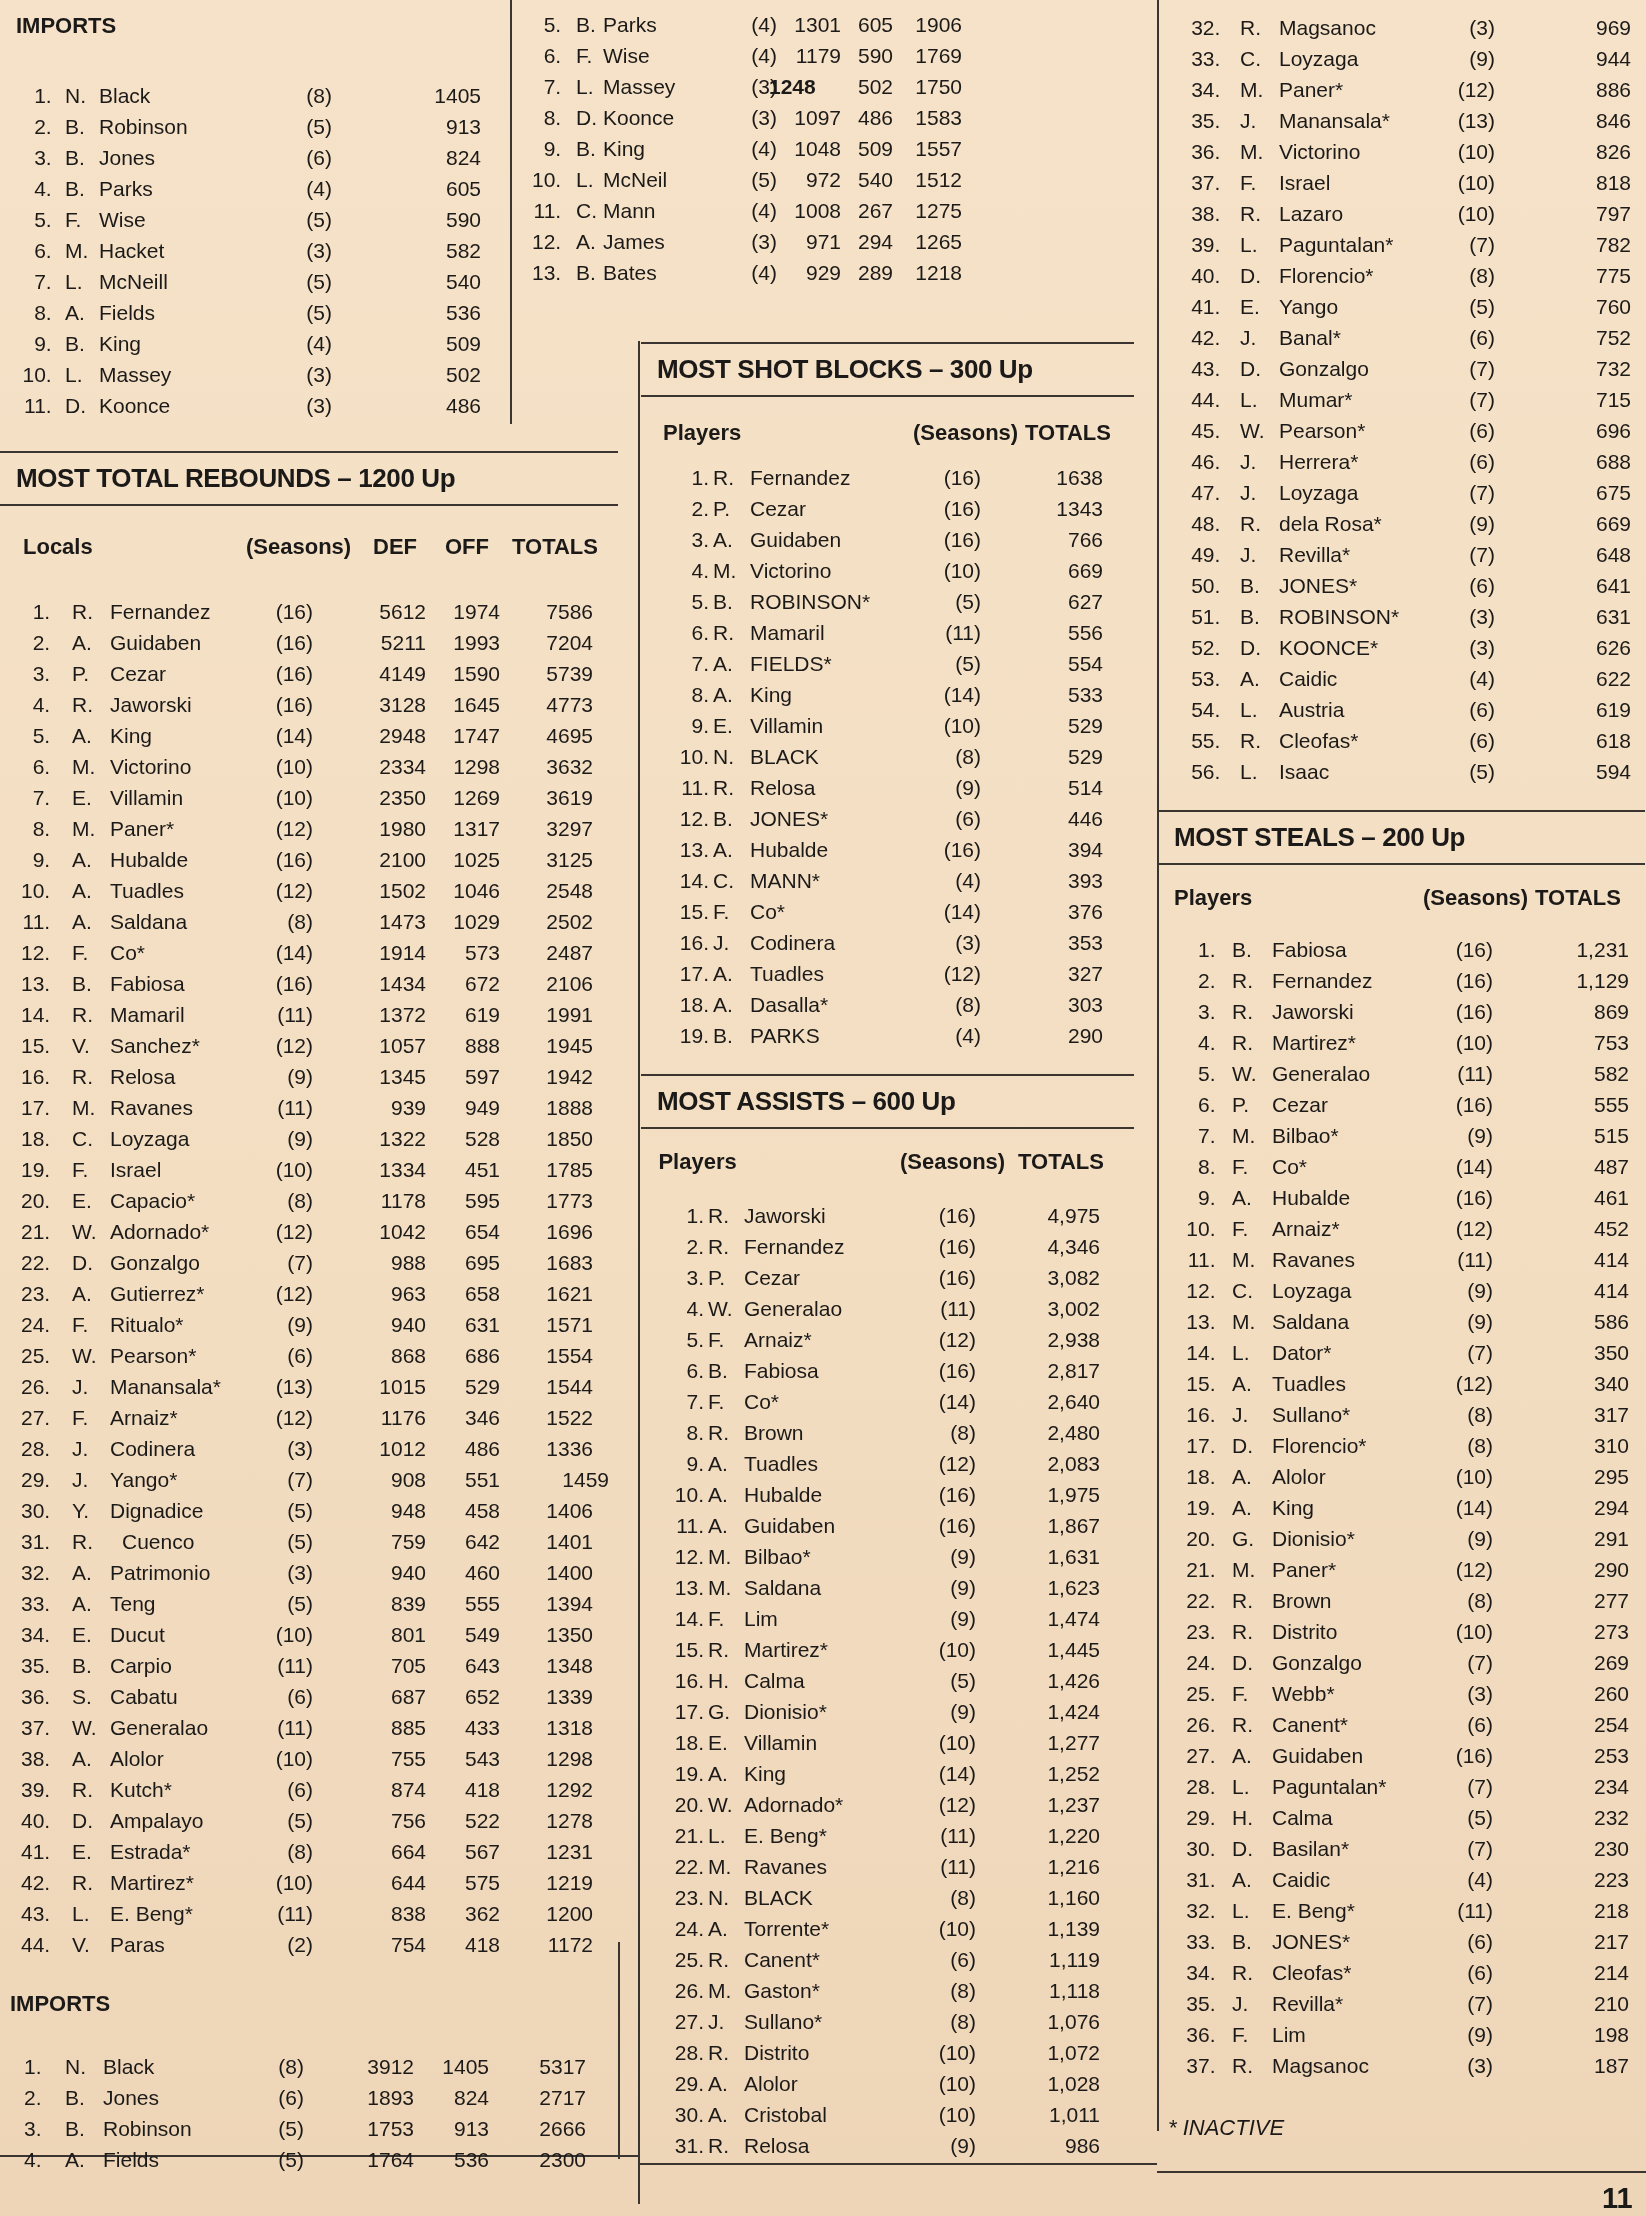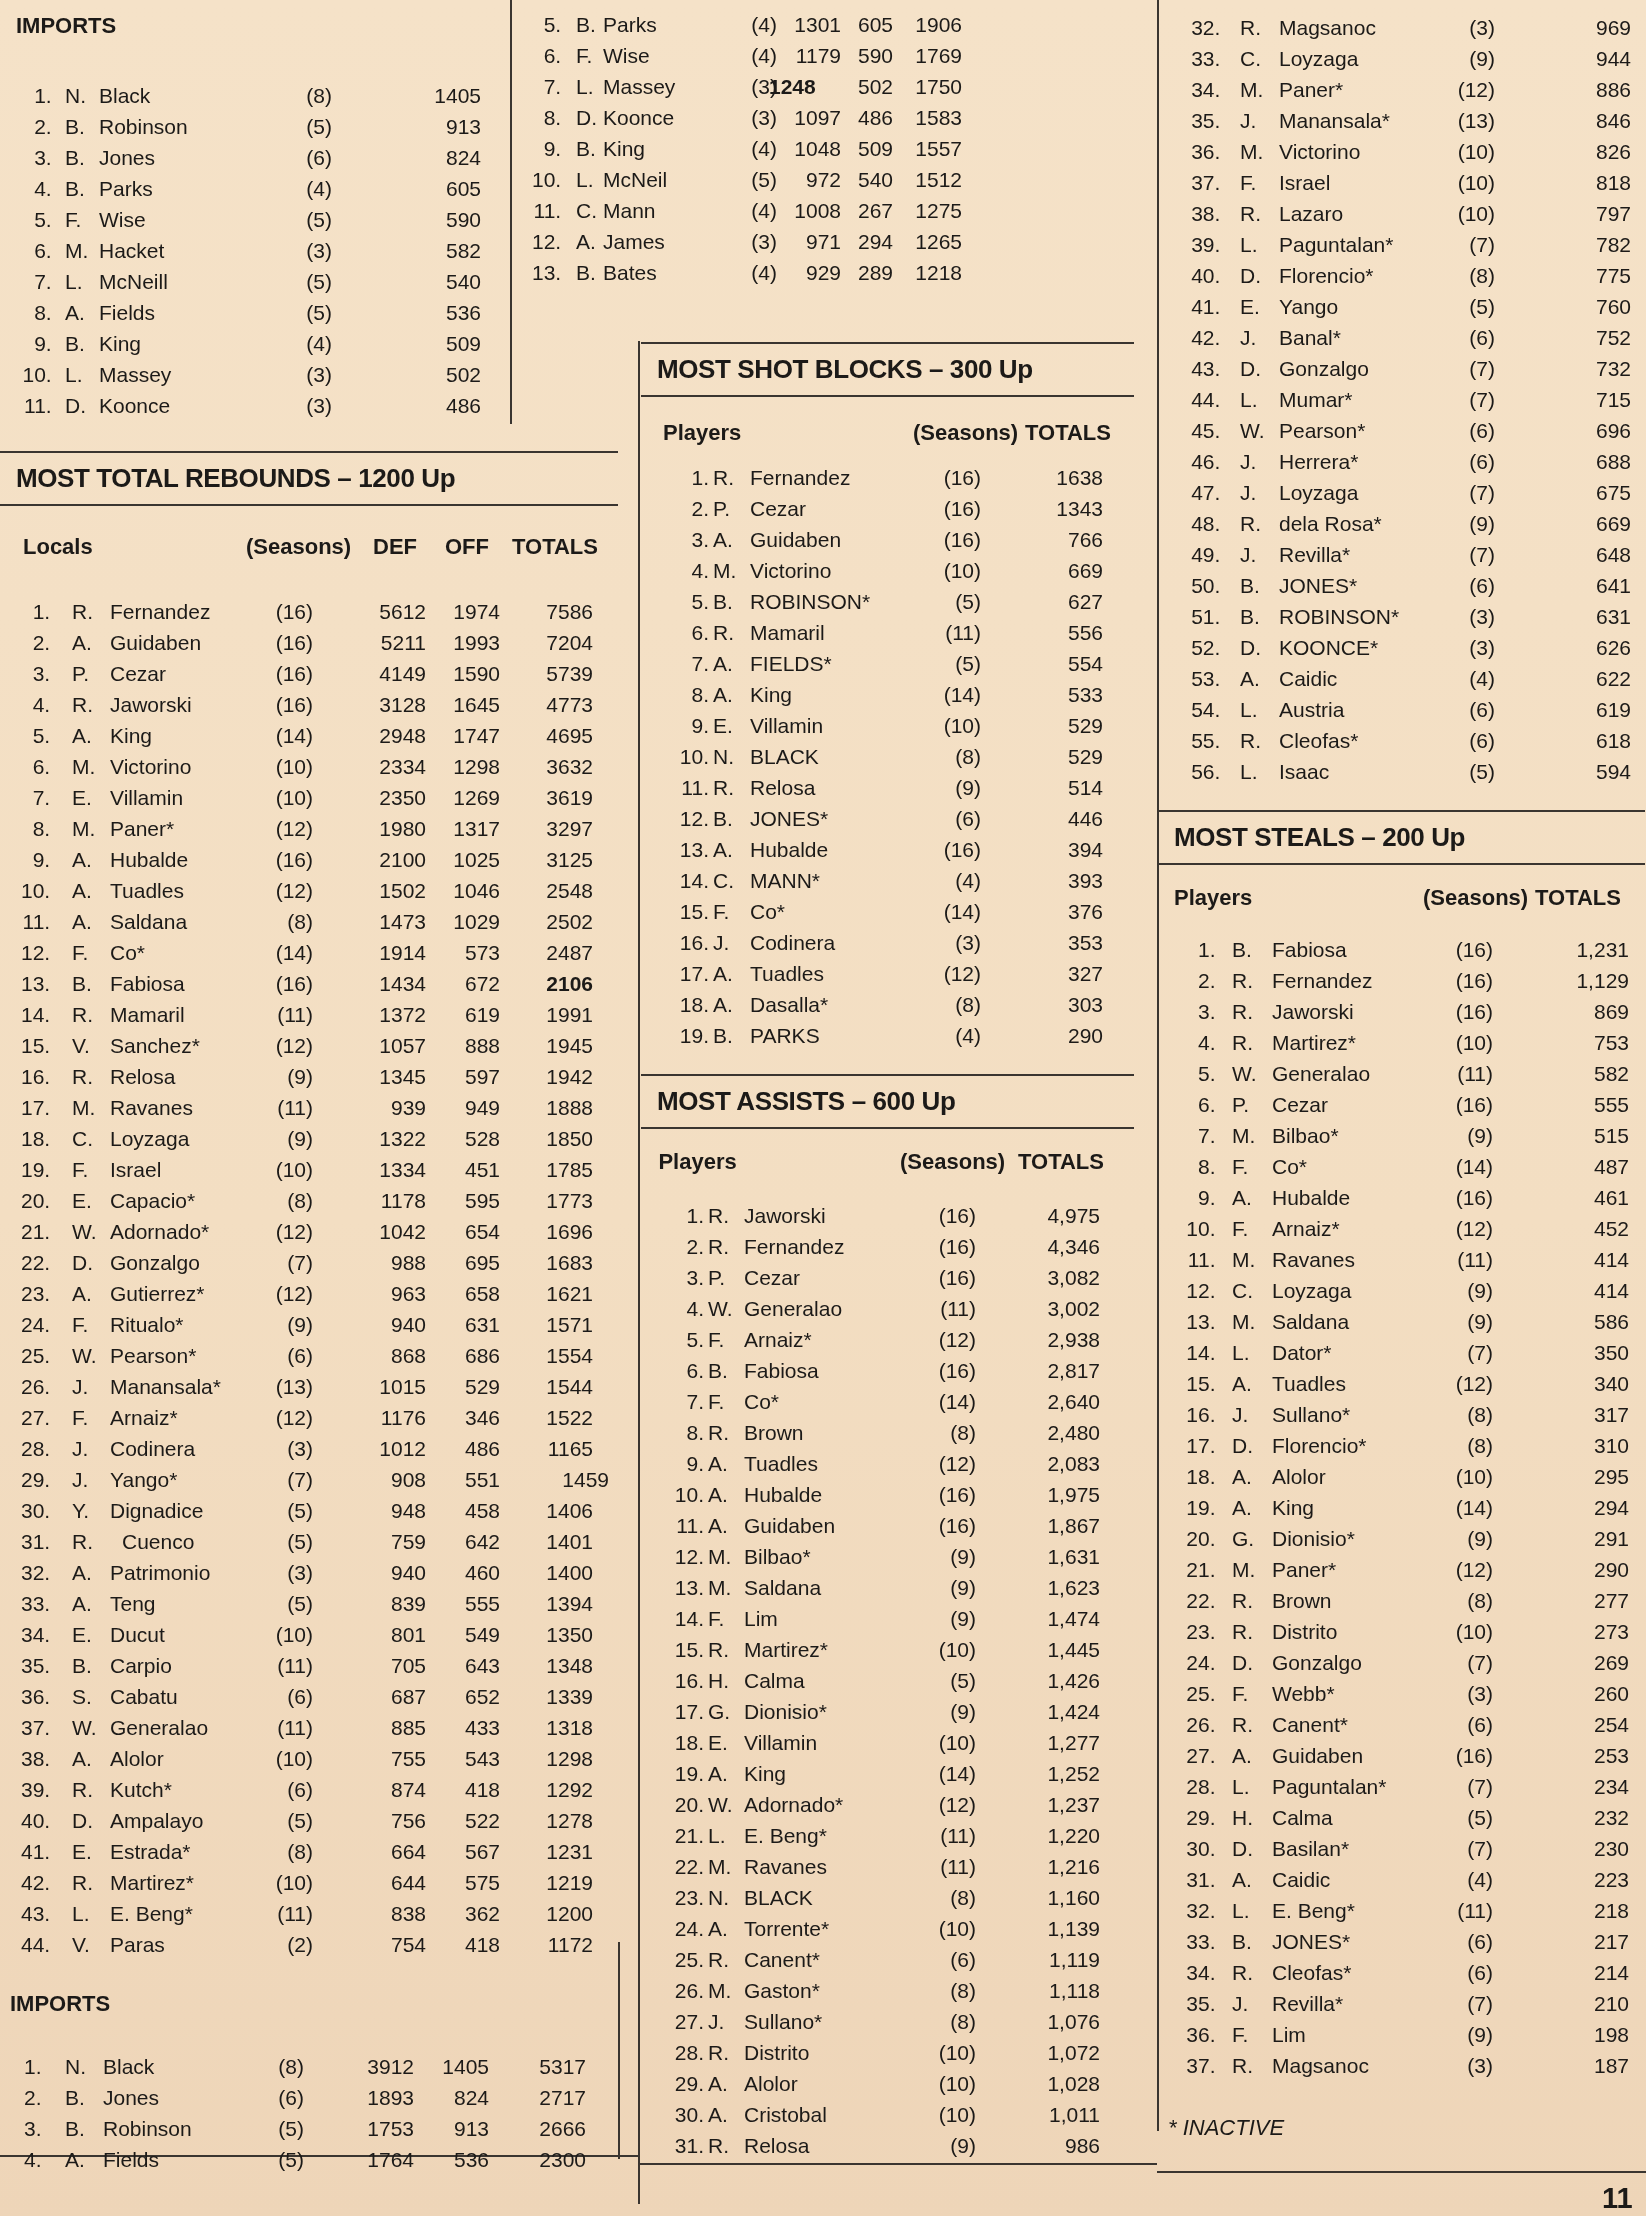--- a/index.html
+++ b/index.html
@@ -330,21 +330,21 @@
           <span style="left: 428px; width: 72px; text-align: right;">573</span>
           <span style="left: 513px; width: 80px; text-align: right;">2487</span>
         </div>
         <div class="row">
           <span style="left: 7.2px; width: 43px; text-align: right;">13.</span>
           <span style="left: 72px;">B.</span>
           <span style="left: 110px;">Fabiosa</span>
           <span style="left: 248px; width: 65px; text-align: right;">(16)</span>
           <span style="left: 354px; width: 72px; text-align: right;">1434</span>
           <span style="left: 428px; width: 72px; text-align: right;">672</span>
-          <span style="left: 513px; width: 80px; text-align: right; font-weight: bold;">2106</span>
+          <span style="left: 513px; width: 80px; text-align: right;">2106</span>
         </div>
         <div class="row">
           <span style="left: 7.2px; width: 43px; text-align: right;">14.</span>
           <span style="left: 72px;">R.</span>
           <span style="left: 110px;">Mamaril</span>
           <span style="left: 248px; width: 65px; text-align: right;">(11)</span>
           <span style="left: 354px; width: 72px; text-align: right;">1372</span>
           <span style="left: 428px; width: 72px; text-align: right;">619</span>
           <span style="left: 513px; width: 80px; text-align: right;">1991</span>
         </div>
@@ -465,21 +465,21 @@
           <span style="left: 428px; width: 72px; text-align: right;">346</span>
           <span style="left: 513px; width: 80px; text-align: right;">1522</span>
         </div>
         <div class="row">
           <span style="left: 7.2px; width: 43px; text-align: right;">28.</span>
           <span style="left: 72px;">J.</span>
           <span style="left: 110px;">Codinera</span>
           <span style="left: 248px; width: 65px; text-align: right;">(3)</span>
           <span style="left: 354px; width: 72px; text-align: right;">1012</span>
           <span style="left: 428px; width: 72px; text-align: right;">486</span>
-          <span style="left: 513px; width: 80px; text-align: right;">1165</span>
+          <span style="left: 513px; width: 80px; text-align: right;">1336</span>
         </div>
         <div class="row">
           <span style="left: 7.2px; width: 43px; text-align: right;">29.</span>
           <span style="left: 72px;">J.</span>
           <span style="left: 110px;">Yango*</span>
           <span style="left: 248px; width: 65px; text-align: right;">(7)</span>
           <span style="left: 354px; width: 72px; text-align: right;">908</span>
           <span style="left: 428px; width: 72px; text-align: right;">551</span>
           <span style="left: 529px; width: 80px; text-align: right;">1459</span>
         </div>

